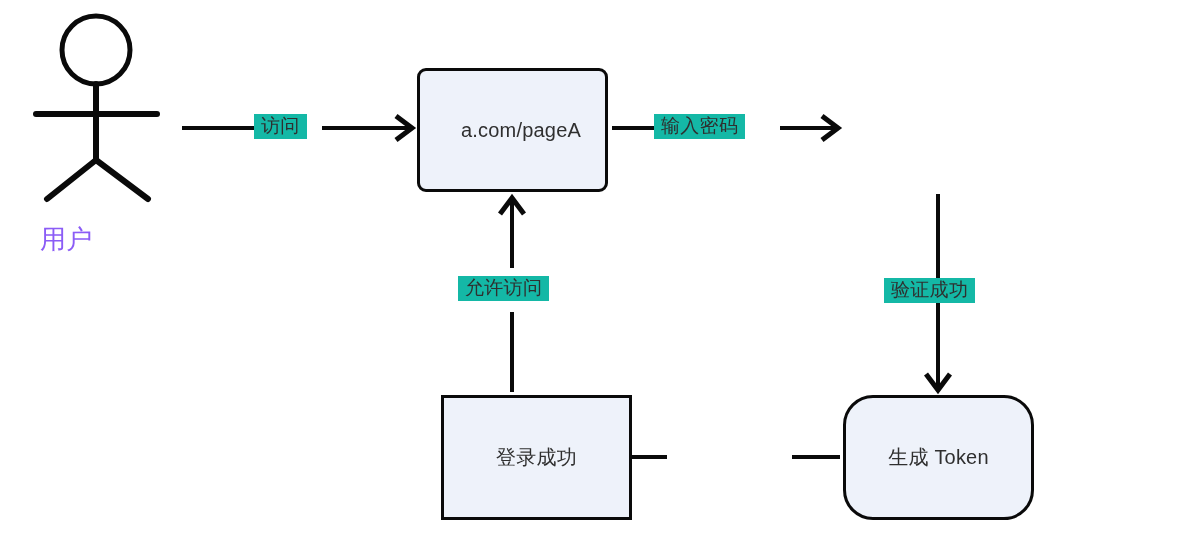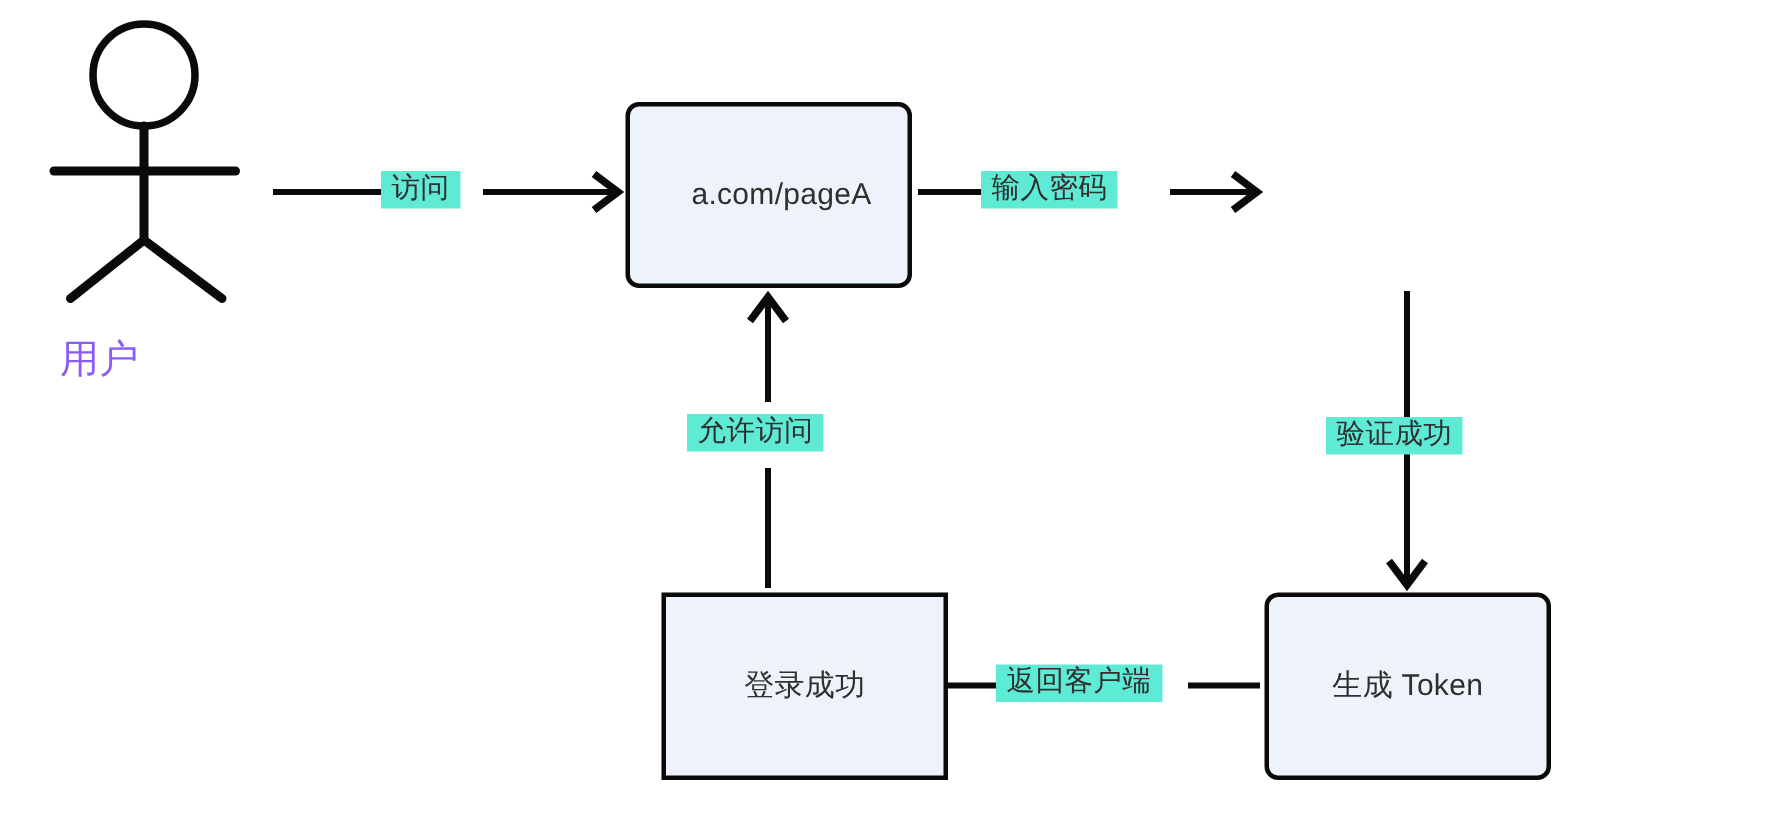--- a/index.html
+++ b/index.html
@@ -43,21 +43,21 @@
   .node-box.rounded { border-radius: 9px; }
   .node-box.square  { border-radius: 0; }
 
   .edge-label {
     position: absolute;
     color: #2f2f2f;
     font-size: 19px;
     line-height: 1.2;
     letter-spacing: 0.3px;
     white-space: nowrap;
-    background: #5eead4;
+    background: #14b8a6;
     padding: 1px 7px;
     text-align: left;
   }
   .actor-label {
     position: absolute;
     color: #8b5cf6;
     font-size: 26px;
     letter-spacing: 0.3px;
     white-space: nowrap;
   }
@@ -107,29 +107,28 @@
         <line x1="512" y1="268" x2="512" y2="200"></line>
         <polyline points="500,214 512,198 524,214" stroke-width="5"></polyline>
       </g>
 
     </g>
   </svg>
 
   <div class="node-box rounded" style="left:417px; top:68px; width:191px; height:124px;padding-left:27px;">a.com/pageA</div>
 
 
-  <div class="node-box rounded" style="left:843px; top:395px; width:191px; height:125px;">生成 Token</div>
+  <div class="node-box rounded" style="left:843px; top:395px; width:191px; height:125px;border-radius:30px;">生成 Token</div>
 
   <div class="node-box square" style="left:417px; top:395px; width:191px; height:125px;margin-left:24px;">登录成功</div>
 
   <div class="actor-label" style="left:40px; top:222px; width:112px;">用户</div>
 
   <div class="edge-label" style="left:254px; top:114px;">访问</div>
 
   <div class="edge-label" style="left:654px; top:114px;">输入密码</div>
 
   <div class="edge-label" style="left:884px; top:278px;">验证成功</div>
 
-  <div class="edge-label" style="left:664px; top:443px;">返回客户端</div>
 
   <div class="edge-label" style="left:458px; top:276px;">允许访问</div>
 
 </div>
 
 </body></html>

